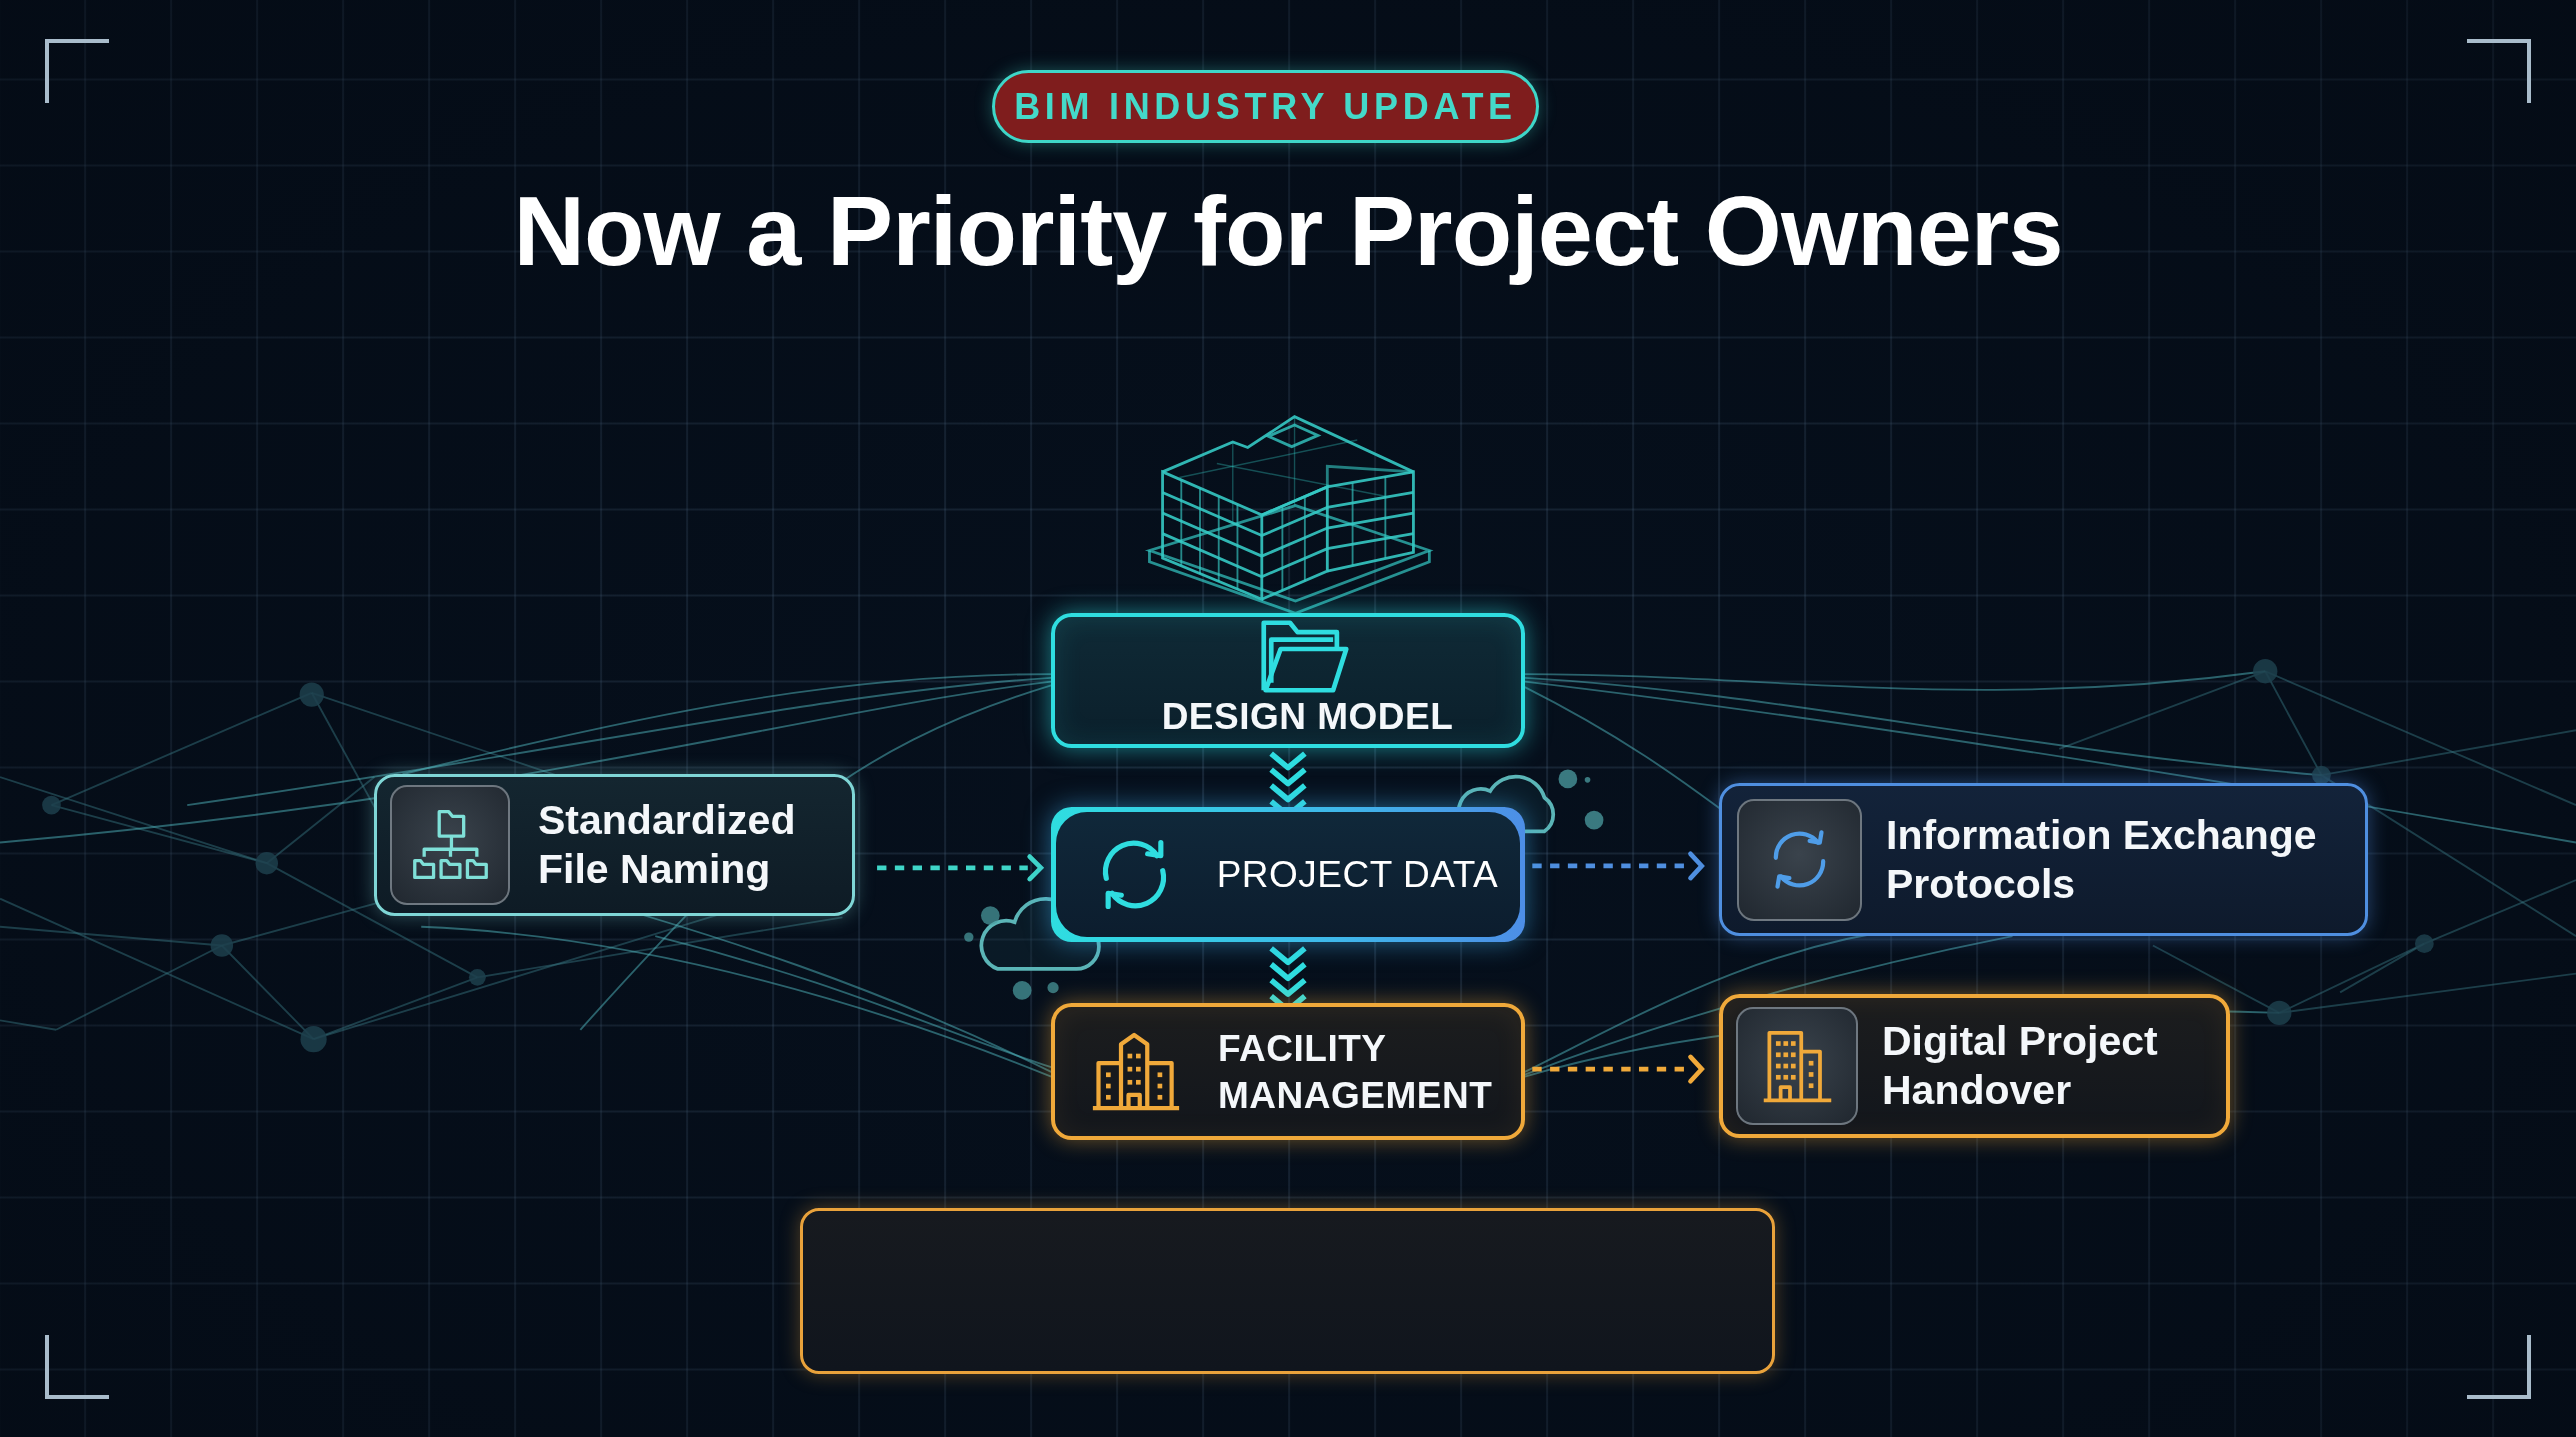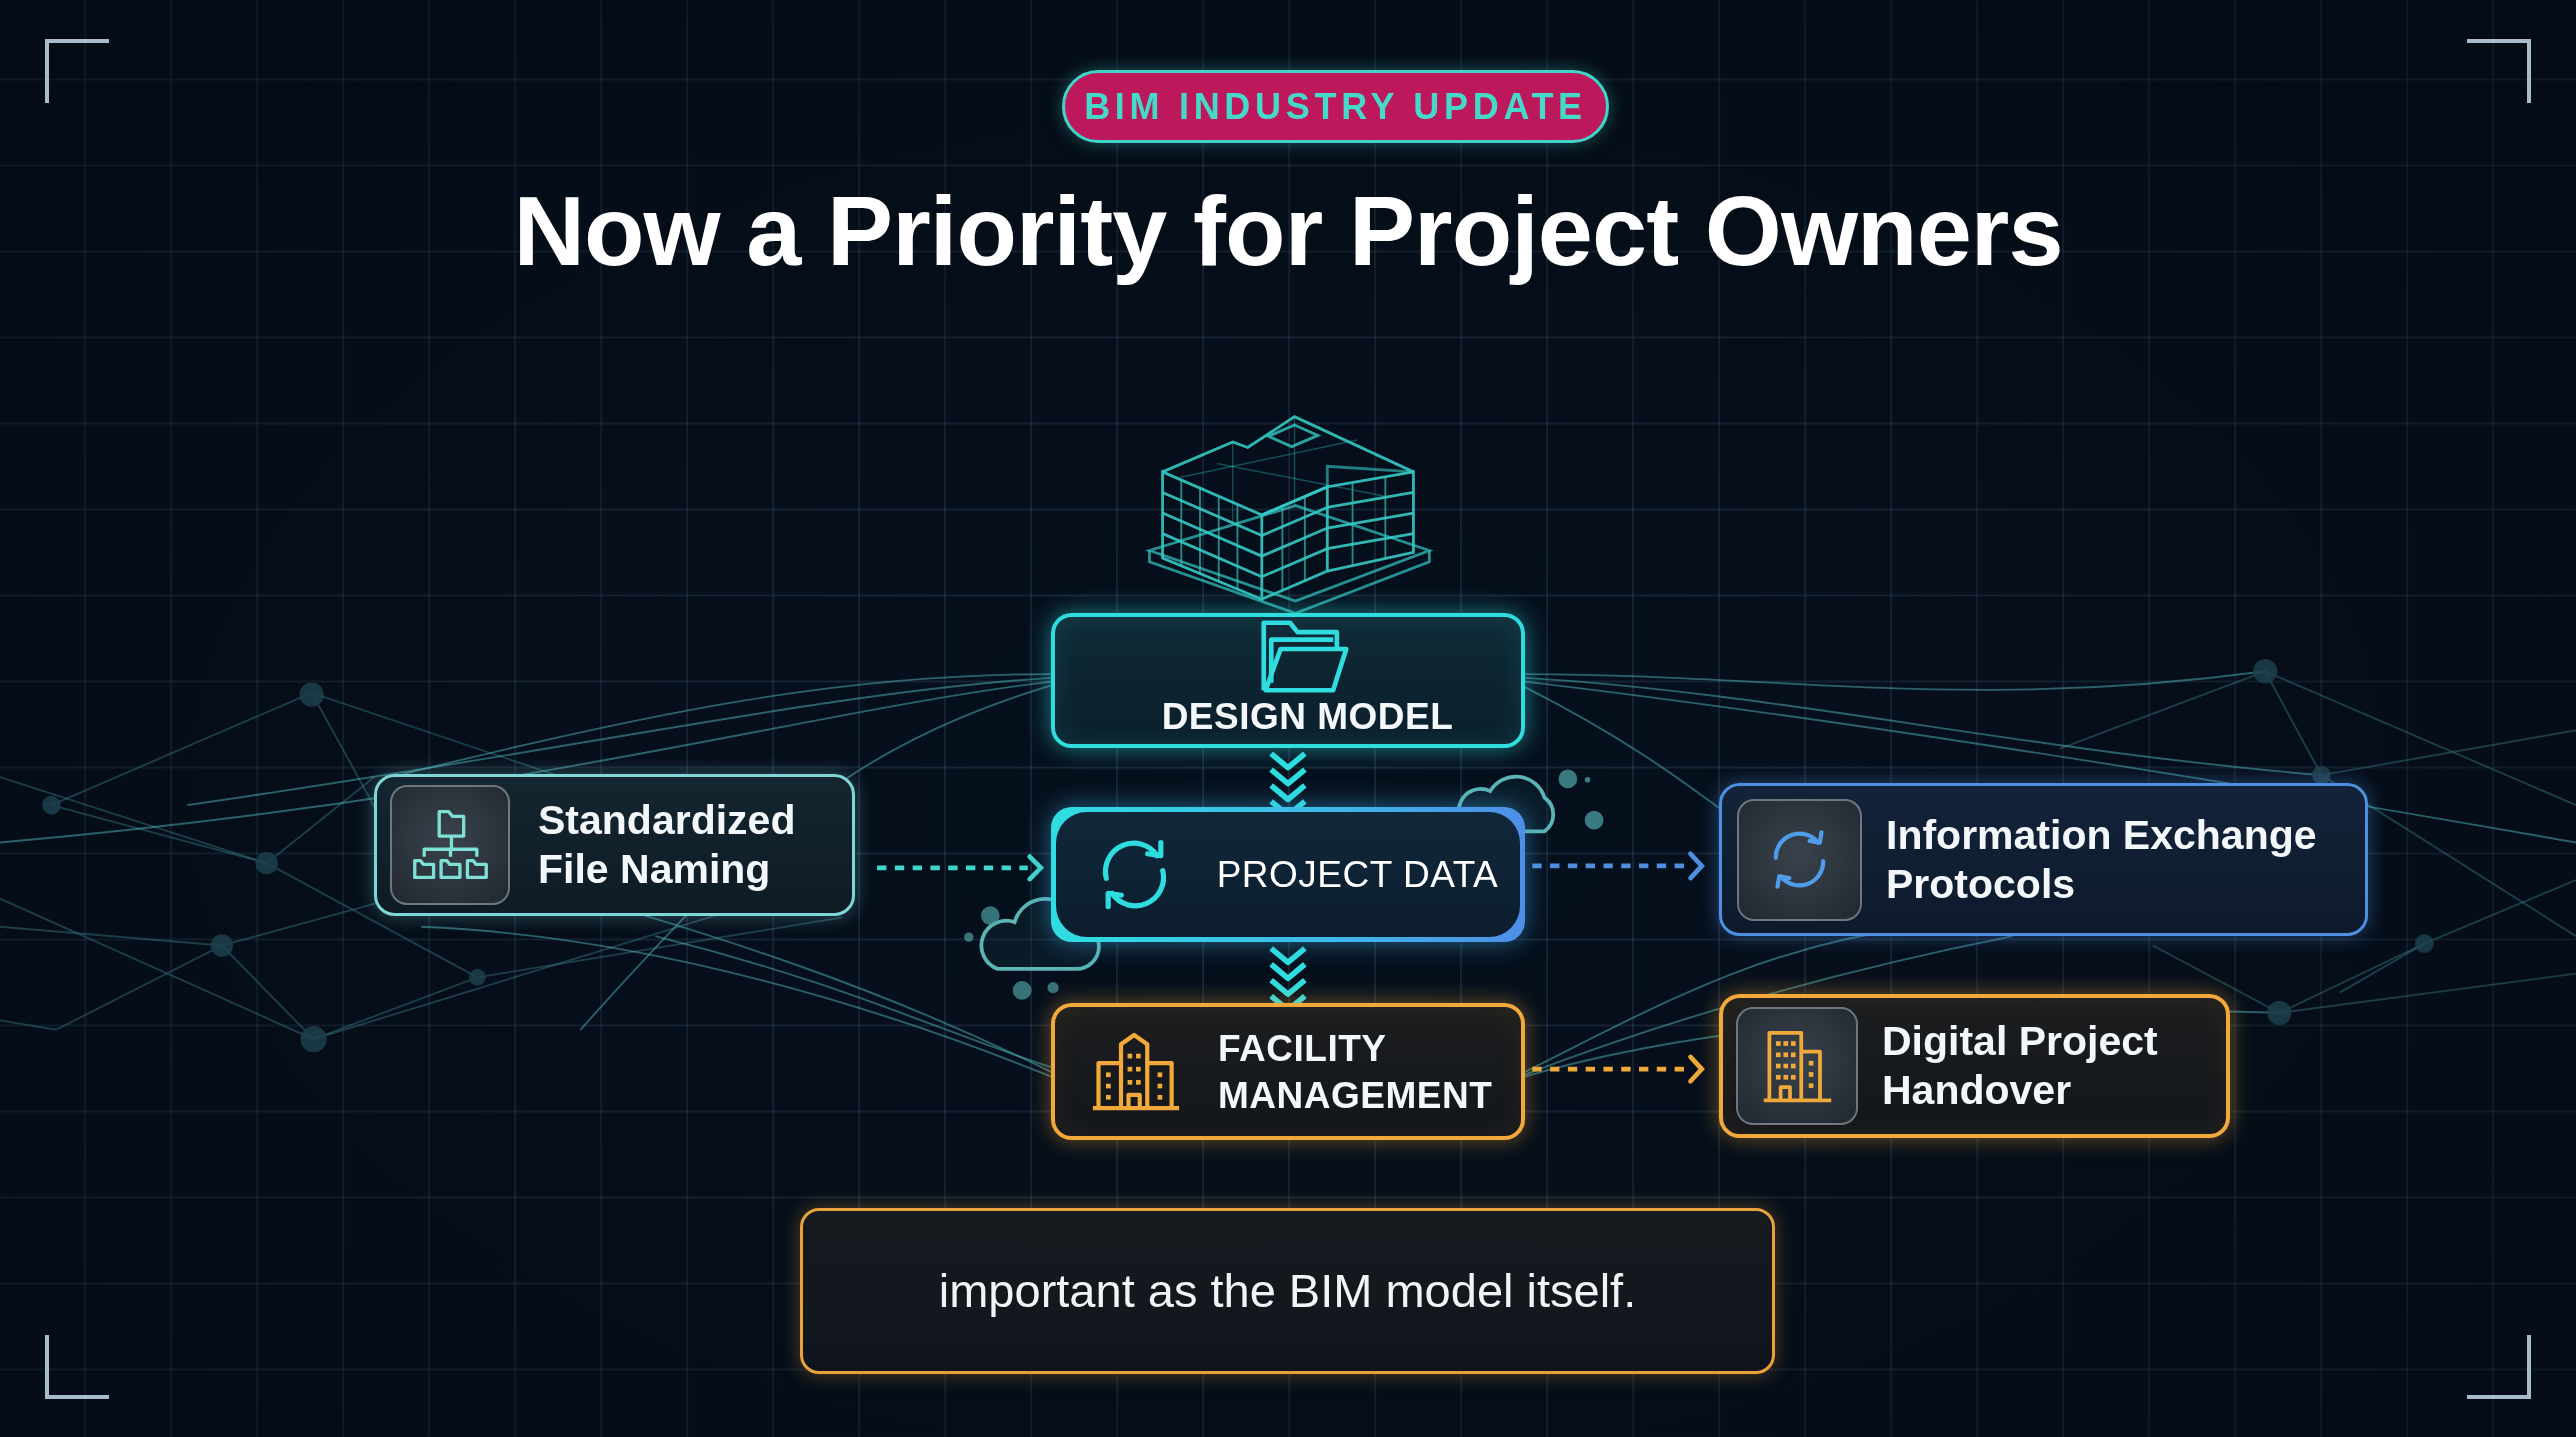--- a/index.html
+++ b/index.html
@@ -22,23 +22,23 @@
     background: radial-gradient(ellipse at 50% 55%, rgba(12,30,48,0.0) 0%, rgba(3,8,16,0.55) 100%);
   }
   svg.layer { position:absolute; left:0; top:0; }
   .bracket { position:absolute; width:60px; height:60px; border-color:#a9bccb; border-style:solid; border-width:0; }
   .b-tl { left:45px; top:39px; border-left-width:4.7px; border-top-width:4.7px; }
   .b-tr { right:45px; top:39px; border-right-width:4.7px; border-top-width:4.7px; }
   .b-bl { left:45px; bottom:39px; border-left-width:4.7px; border-bottom-width:4.7px; }
   .b-br { right:45px; bottom:39px; border-right-width:4.7px; border-bottom-width:4.7px; }
 
   .pill {
-    position:absolute; left:1062px; top:70px; width:547px; height:73px;
+    position:absolute; left:992px; top:70px; width:547px; height:73px;
     box-sizing:border-box; border:3.7px solid #3fd6c8; border-radius:37px;
-    background:#be185d; box-shadow:0 0 17px rgba(63,214,200,0.35);
+    background:#7f1d1d; box-shadow:0 0 17px rgba(63,214,200,0.35);
     display:flex; align-items:center; justify-content:center;
   }
   .pill span { color:#44d9c9; font-weight:700; font-size:36px; letter-spacing:4.7px; }
 
   .title {
     position:absolute; left:0; right:0; top:176px; text-align:center;
     font-weight:700; font-size:99px; line-height:109px; letter-spacing:-0.9px;
   }
   .title div { white-space:nowrap; }
 
@@ -377,15 +377,14 @@
       </svg>
     </span>
   </div>
   <div class="side-lbl" style="margin-left:24px;">
     <div>Digital Project</div>
     <div>Handover</div>
   </div>
 </div>
 
 <div class="caption">
-  <div>important as the BIM model itself.</div>
 </div>
 
 
 </body></html>

